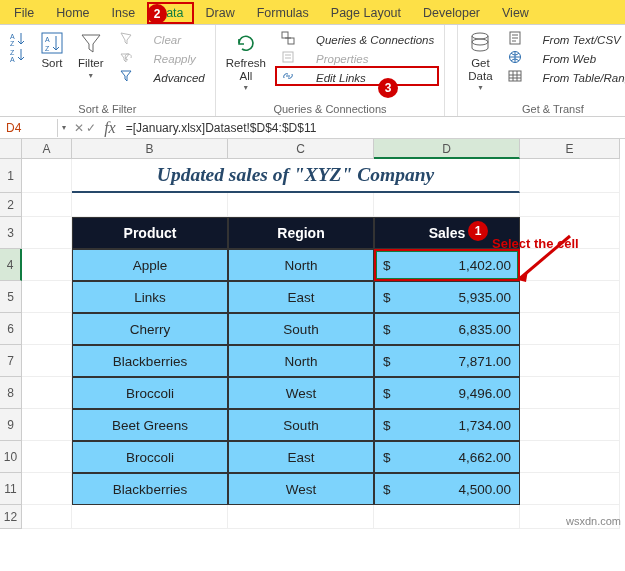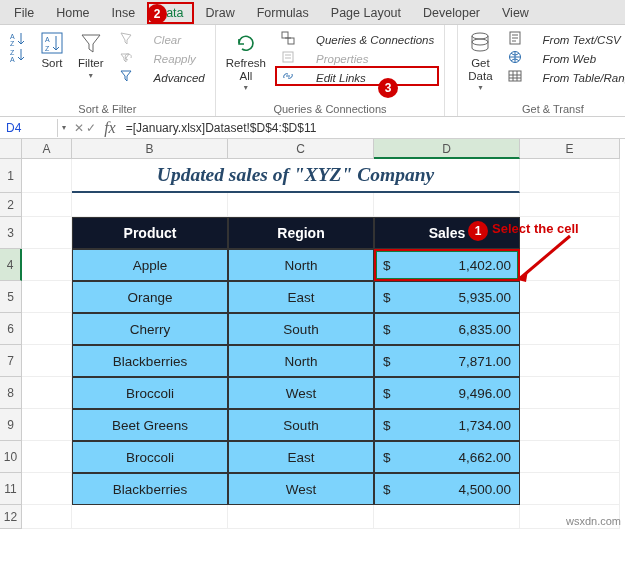--- a/index.html
+++ b/index.html
@@ -11,21 +11,21 @@
     color: #222;
     width: 625px;
     position: relative;
   }
   
   .tabs {
     display: flex;
     gap: 2px;
     padding: 2px 4px 0 4px;
     border-bottom: 1px solid #d0d0d0;
-    background: #e5e5e5;
+    background: #fde047;
     font-size: 12.5px;
   }
   .tab {
     padding: 4px 10px;
     color: #444;
     cursor: pointer;
   }
   .tab.active {
     color: #107c41;
     box-shadow: inset 0 -2px 0 #107c41;
@@ -97,21 +97,21 @@
     align-items: center;
     border-bottom: 1px solid #d0d0d0;
     background: #fff;
     height: 22px;
   }
   .namebox {
     width: 58px;
     padding: 2px 6px;
     border-right: 1px solid #d0d0d0;
     font-size: 12px;
-    color: #1d4ed8;
+    color: #c2410c;
   }
   .fbar-btns { display:flex; padding: 0 4px; gap: 2px; color: #888; }
   .fx { font-style: italic; font-family: Georgia,serif; font-size: 16px; color:#666; padding: 0 4px;}
   .formula { padding: 2px 6px; color:#333; flex:1; }
 
   
   .sheet { position: relative; }
   .colhead, .row { display: flex; }
   .hcorner {
     width: 22px; height: 20px;
@@ -434,21 +434,21 @@
         <div class="tcell center cC">North</div>
         <div class="tcell money cD sel-box" style="outline:2.5px solid #d10000; box-shadow: inset 0 0 0 2px #107c41;">
           <span class="cur">$</span>
           <span class="val">1,402.00</span>
         </div>
         <div class="cell cE"></div>
       </div>
       <div class="row" style="height: 32px;">
         <div class="rowh">5</div>
         <div class="cell cA"></div>
-        <div class="tcell center cB">Orange</div>
+        <div class="tcell center cB">Links</div>
         <div class="tcell center cC">East</div>
         <div class="tcell money cD">
           <span class="cur">$</span>
           <span class="val">5,935.00</span>
         </div>
         <div class="cell cE"></div>
       </div>
       <div class="row" style="height: 32px;">
         <div class="rowh">6</div>
         <div class="cell cA"></div>
@@ -523,19 +523,19 @@
     <div class="cell cB"></div>
     <div class="cell cC"></div>
     <div class="cell cD"></div>
     <div class="cell cE"></div>
   </div>
 </div>
 
 <div class="badge" style="top:4px; left:147px">2</div>
 <div class="badge" style="top:78px; left:378px">3</div>
 <div class="badge" style="top:221px; left:468px">1</div>
-<div class="note-red" style="top:221px; left:492px">Select the cell</div>
+<div class="note-red" style="top:236px; left:492px">Select the cell</div>
 <svg class="arrow" style="top:230px; left:510px" width="70" height="60">
   <path d="M60 6 L8 50" stroke="#d10000" stroke-width="3"></path>
   <path d="M8 50 L18 40 L16 52 Z" fill="#d10000"></path>
 </svg>
 
 <div class="watermark">wsxdn.com</div>
 
 </body></html>

